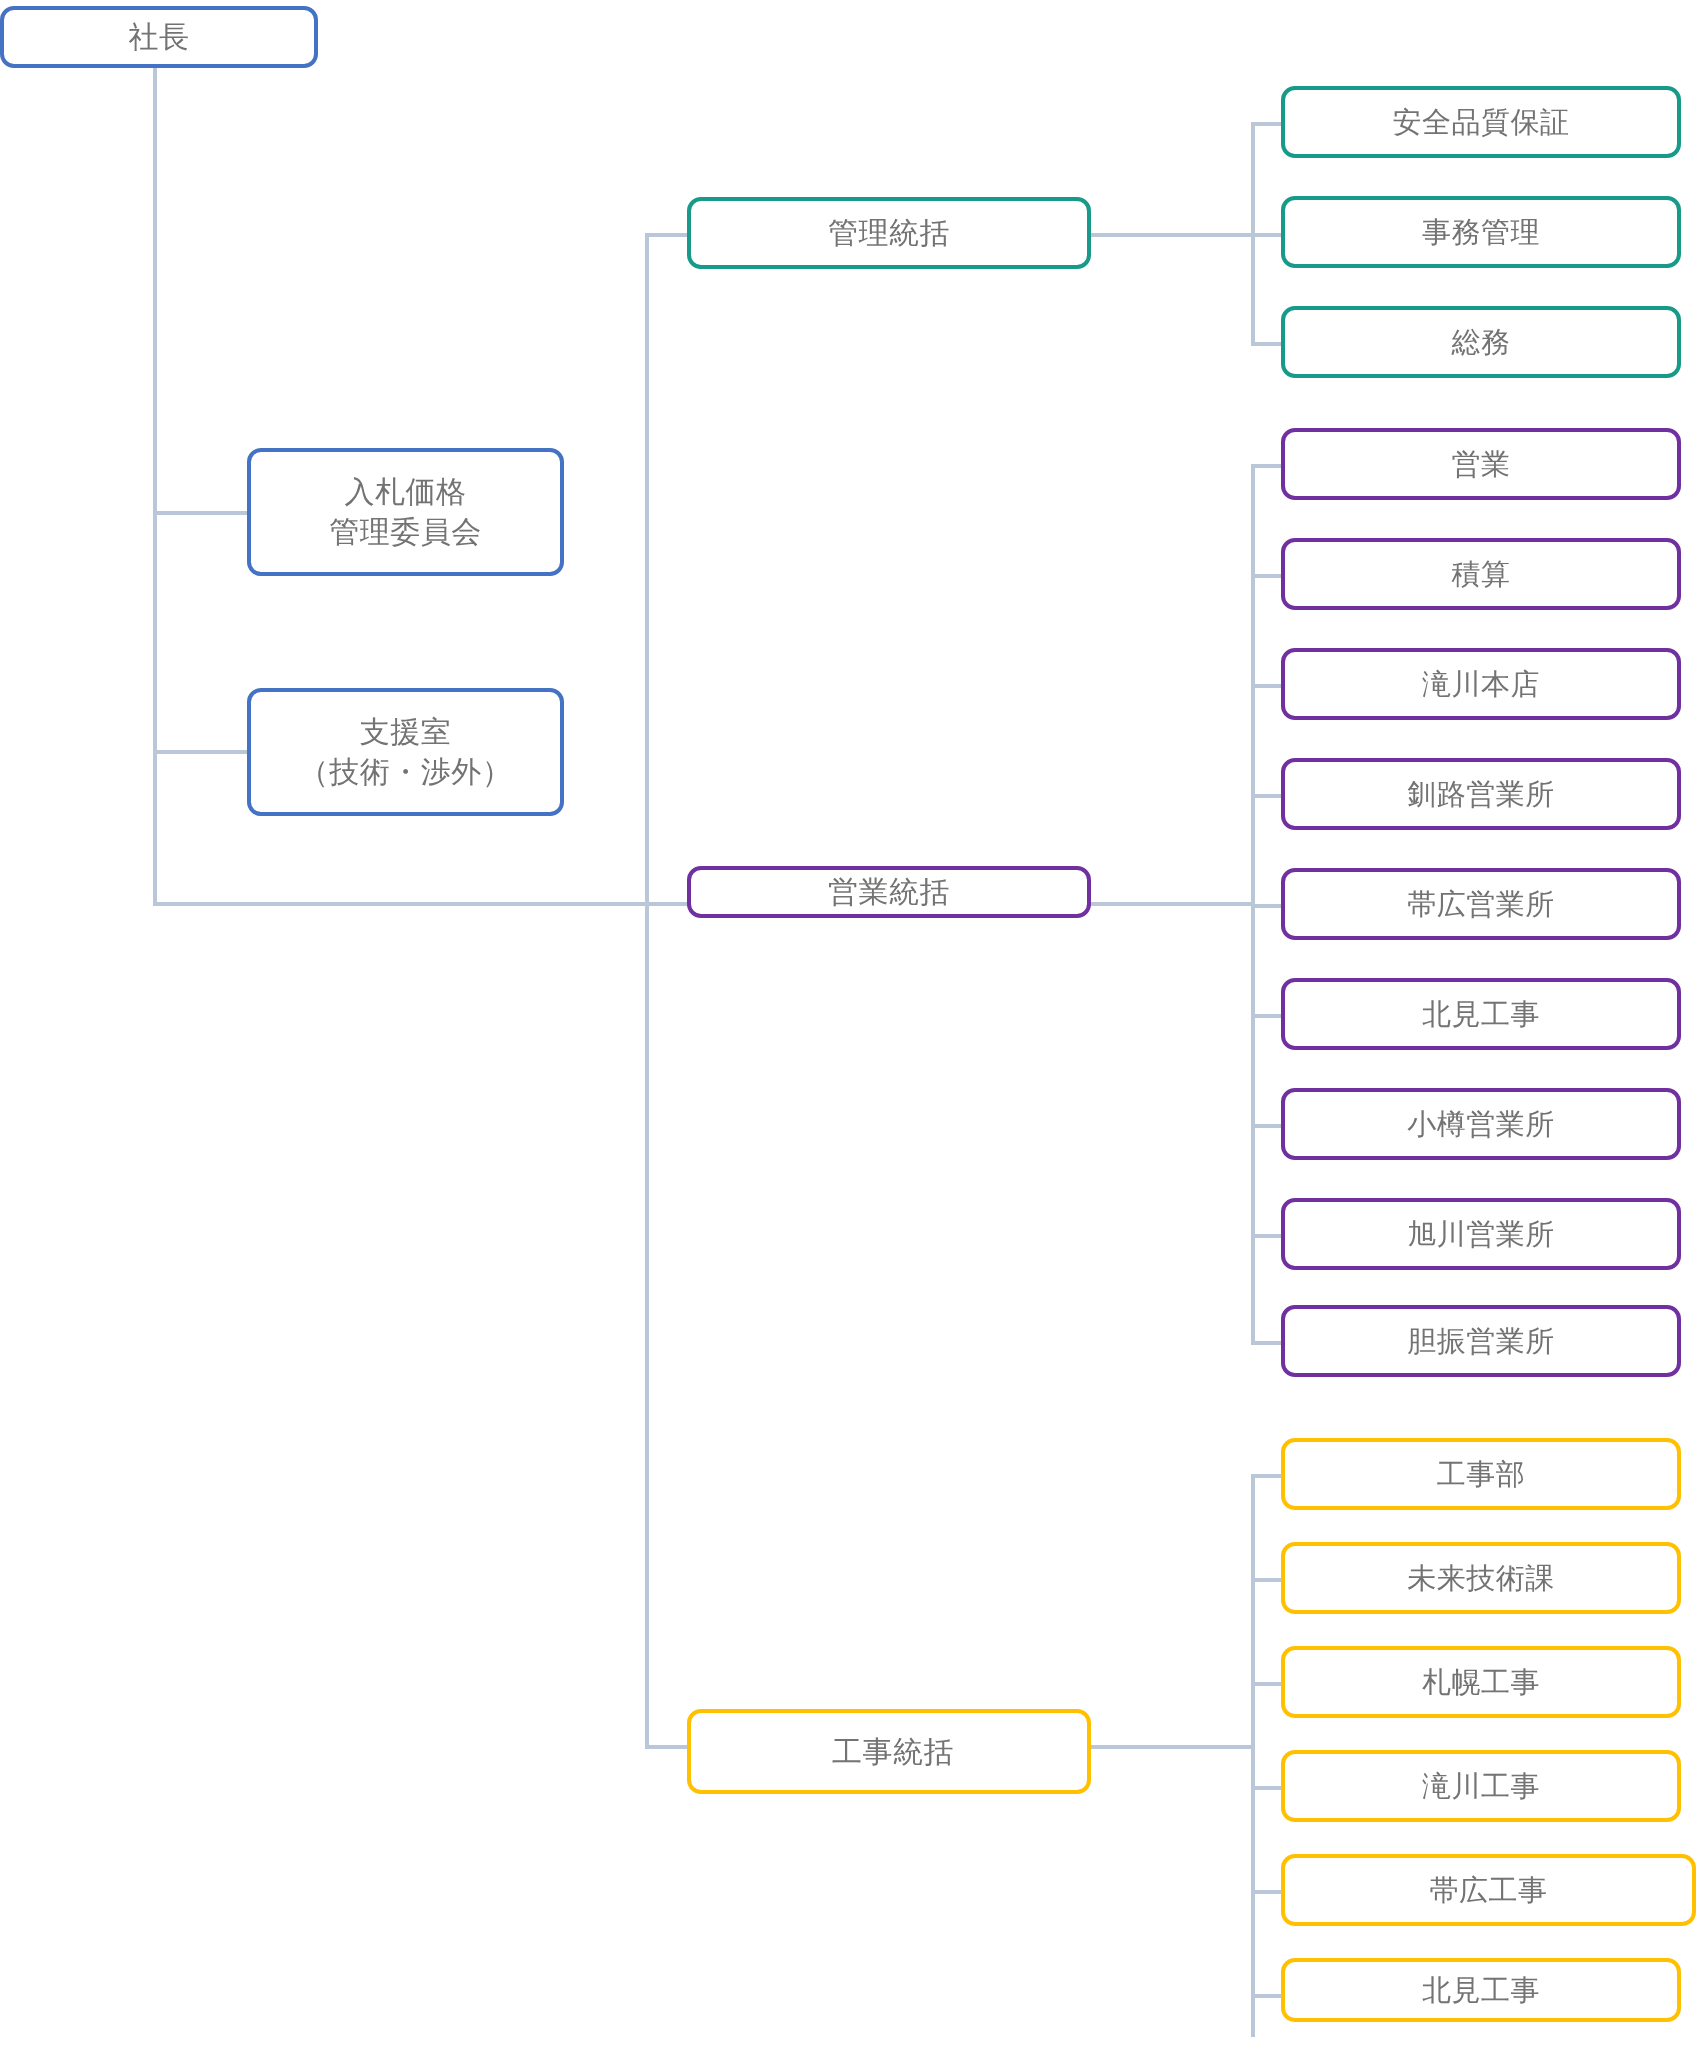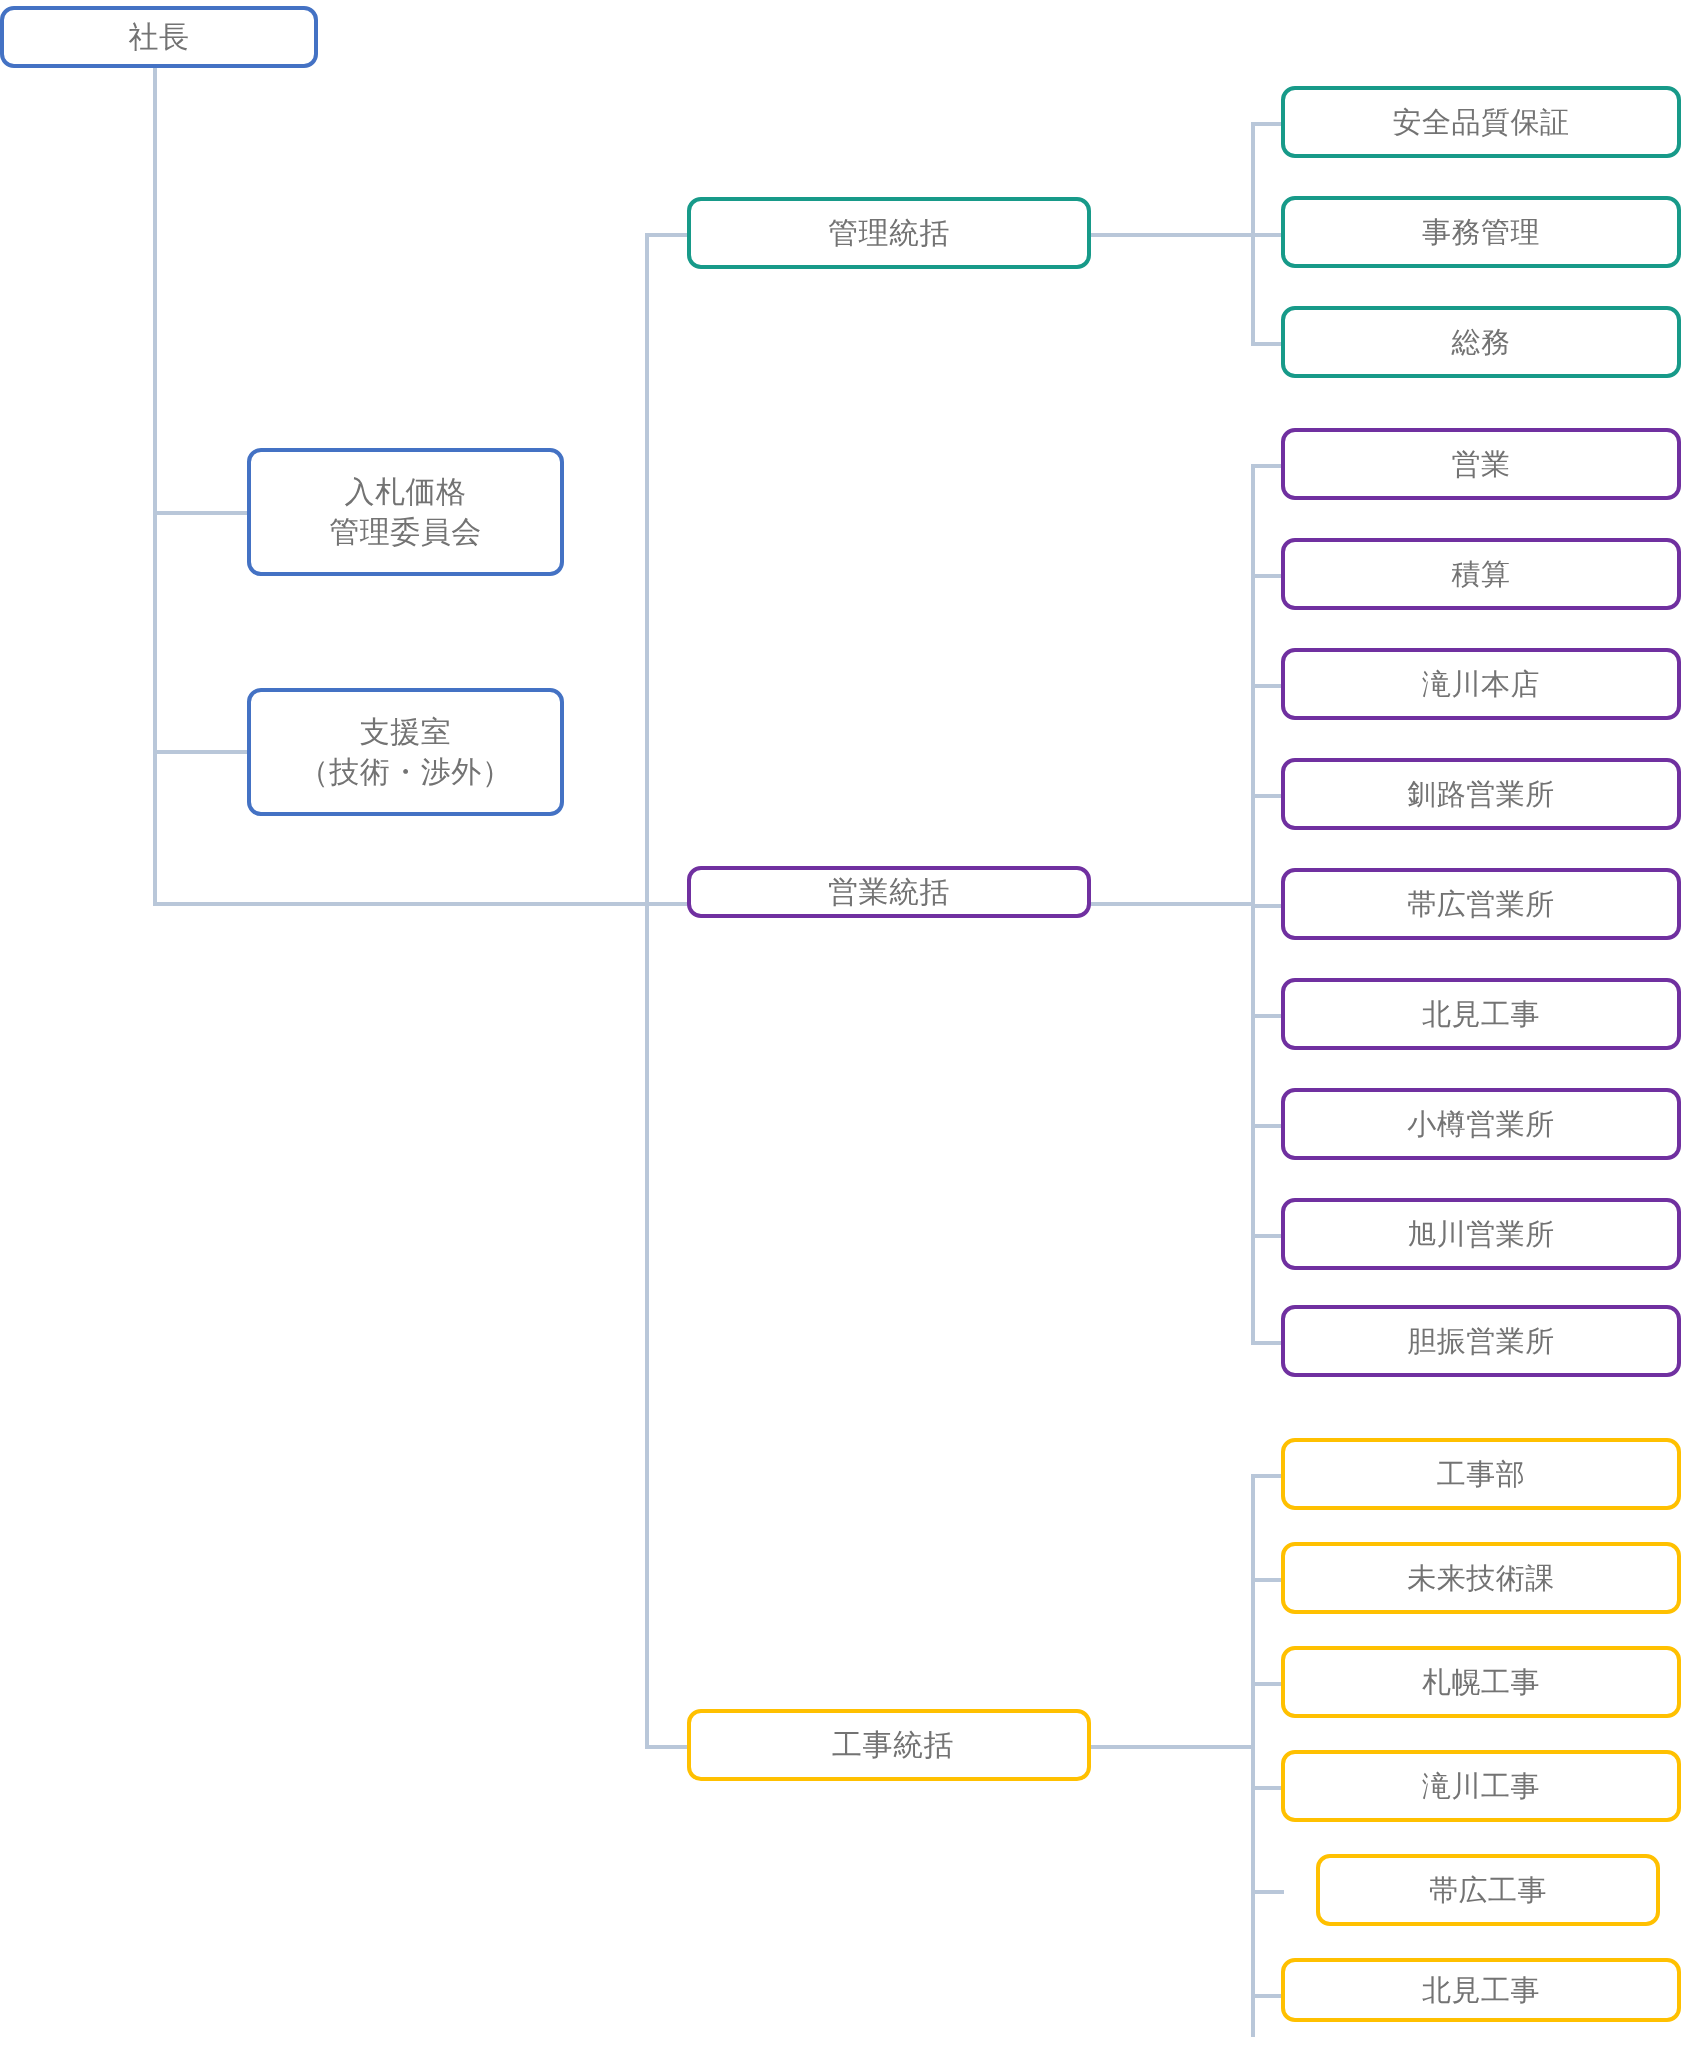--- a/index.html
+++ b/index.html
@@ -120,21 +120,21 @@
   </div>
 
   <div class="node c-teal fs-div" style="left:687px; top:197px; width:404px; height:72px;">
     <span class="label">管理統括</span>
   </div>
 
   <div class="node c-purple fs-div" style="left:687px; top:866px; width:404px; height:52px;">
     <span class="label">営業統括</span>
   </div>
 
-  <div class="node c-orange fs-div" style="left:687px; top:1709px; width:404px; height:72px;padding-left:8px;">
+  <div class="node c-orange fs-div" style="left:687px; top:1709px; width:404px; height:85px;padding-left:8px;">
     <span class="label">工事統括</span>
   </div>
 
   <div class="node c-teal fs-leaf" style="left:1281px; top:86px; width:400px; height:72px;">
     <span class="label">安全品質保証</span>
   </div>
   <div class="node c-teal fs-leaf" style="left:1281px; top:196px; width:400px; height:72px;">
     <span class="label">事務管理</span>
   </div>
   <div class="node c-teal fs-leaf" style="left:1281px; top:306px; width:400px; height:72px;">
@@ -174,20 +174,20 @@
   </div>
   <div class="node c-orange fs-leaf" style="left:1281px; top:1542px; width:400px; height:72px;">
     <span class="label">未来技術課</span>
   </div>
   <div class="node c-orange fs-leaf" style="left:1281px; top:1646px; width:400px; height:72px;">
     <span class="label">札幌工事</span>
   </div>
   <div class="node c-orange fs-leaf" style="left:1281px; top:1750px; width:400px; height:72px;">
     <span class="label">滝川工事</span>
   </div>
-  <div class="node c-orange fs-leaf" style="left:1316px; top:1854px; width:344px; height:72px;">
+  <div class="node c-orange fs-leaf" style="left:1281px; top:1854px; width:415px; height:72px;">
     <span class="label">帯広工事</span>
   </div>
   <div class="node c-orange fs-leaf" style="left:1281px; top:1958px; width:400px; height:64px;">
     <span class="label">北見工事</span>
   </div>
 
 </div>
 
 </body></html>

